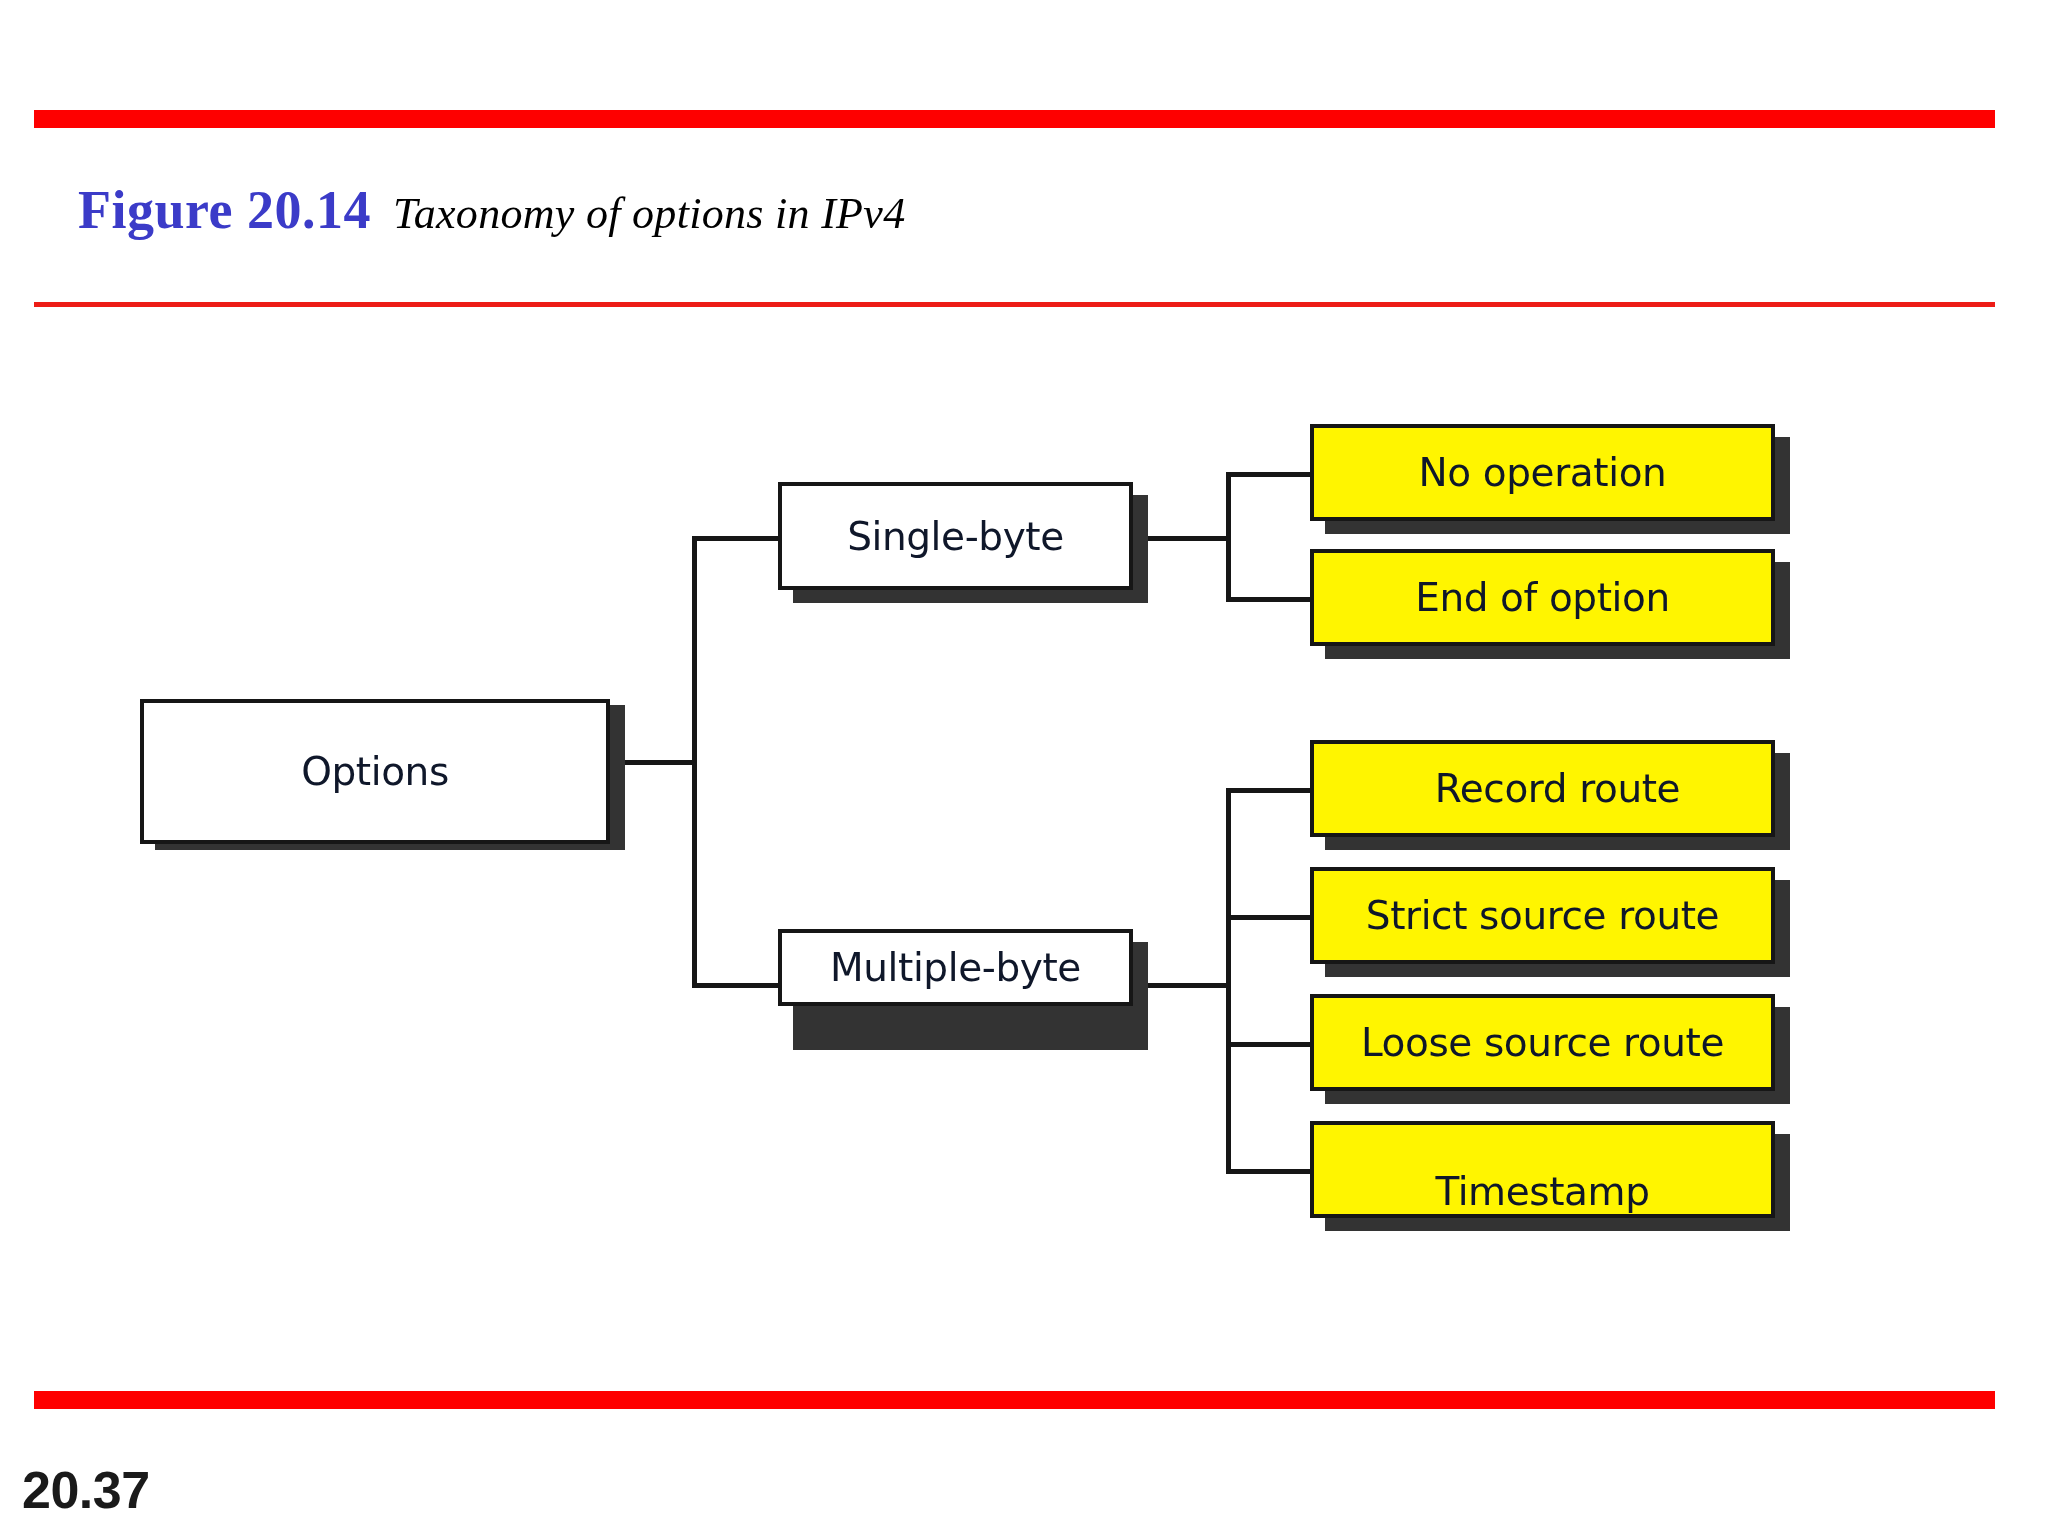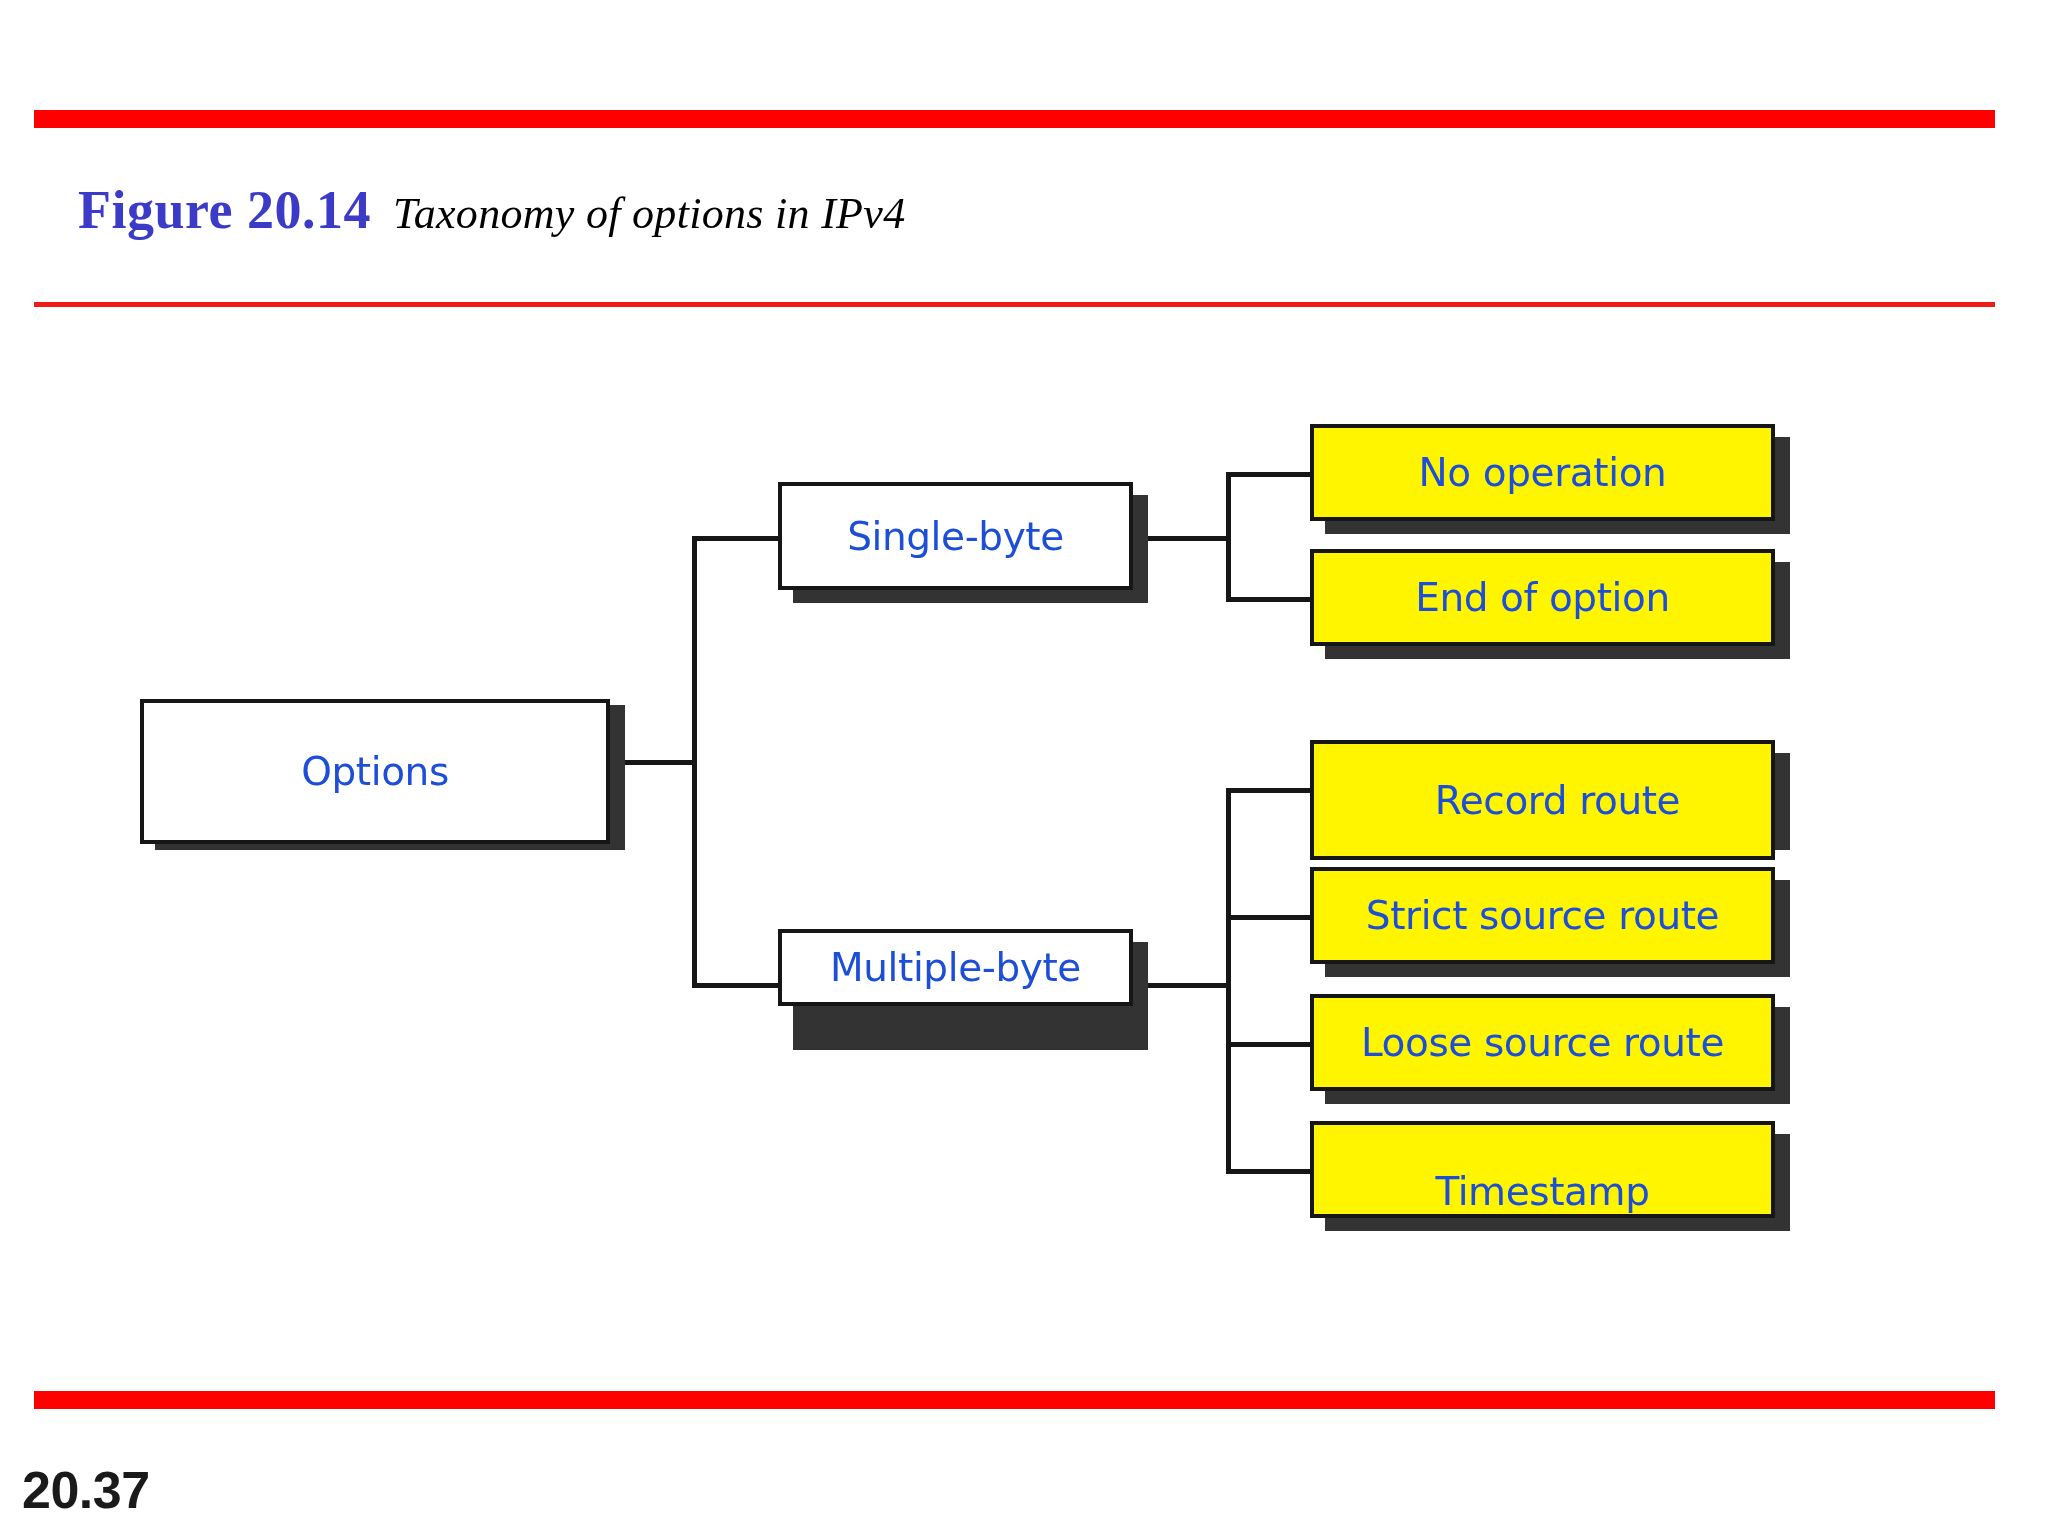--- a/index.html
+++ b/index.html
@@ -90,21 +90,21 @@
   }
 
   
   .node {
     position: absolute;
     box-sizing: border-box;
     border: 4px solid #161616;
     display: flex;
     align-items: center;
     justify-content: center;
-    color: #1d4ed8;
+    color: #0f172a;
     font-family: "DejaVu Sans", "Liberation Sans", sans-serif;
     font-size: 39px;
     font-weight: 400;
     letter-spacing: -0.4px;
     white-space: nowrap;
     z-index: 3;
   }
   .node.white { background: #FFFFFF; }
   .node.yellow { background: #FFF500; }
 
@@ -179,21 +179,21 @@
   </div>
 
   <div class="node yellow" style="left:1310px; top:94px; width:465px; height:97px;">
     <span>No operation</span>
   </div>
 
   <div class="node yellow" style="left:1310px; top:219px; width:465px; height:97px;">
     <span>End of option</span>
   </div>
 
-  <div class="node yellow" style="left:1310px; top:410px; width:465px; height:120px;padding-left:30px;">
+  <div class="node yellow" style="left:1310px; top:410px; width:465px; height:97px;padding-left:30px;">
     <span>Record route</span>
   </div>
 
   <div class="node yellow" style="left:1310px; top:537px; width:465px; height:97px;">
     <span>Strict source route</span>
   </div>
 
   <div class="node yellow" style="left:1310px; top:664px; width:465px; height:97px;">
     <span>Loose source route</span>
   </div>

